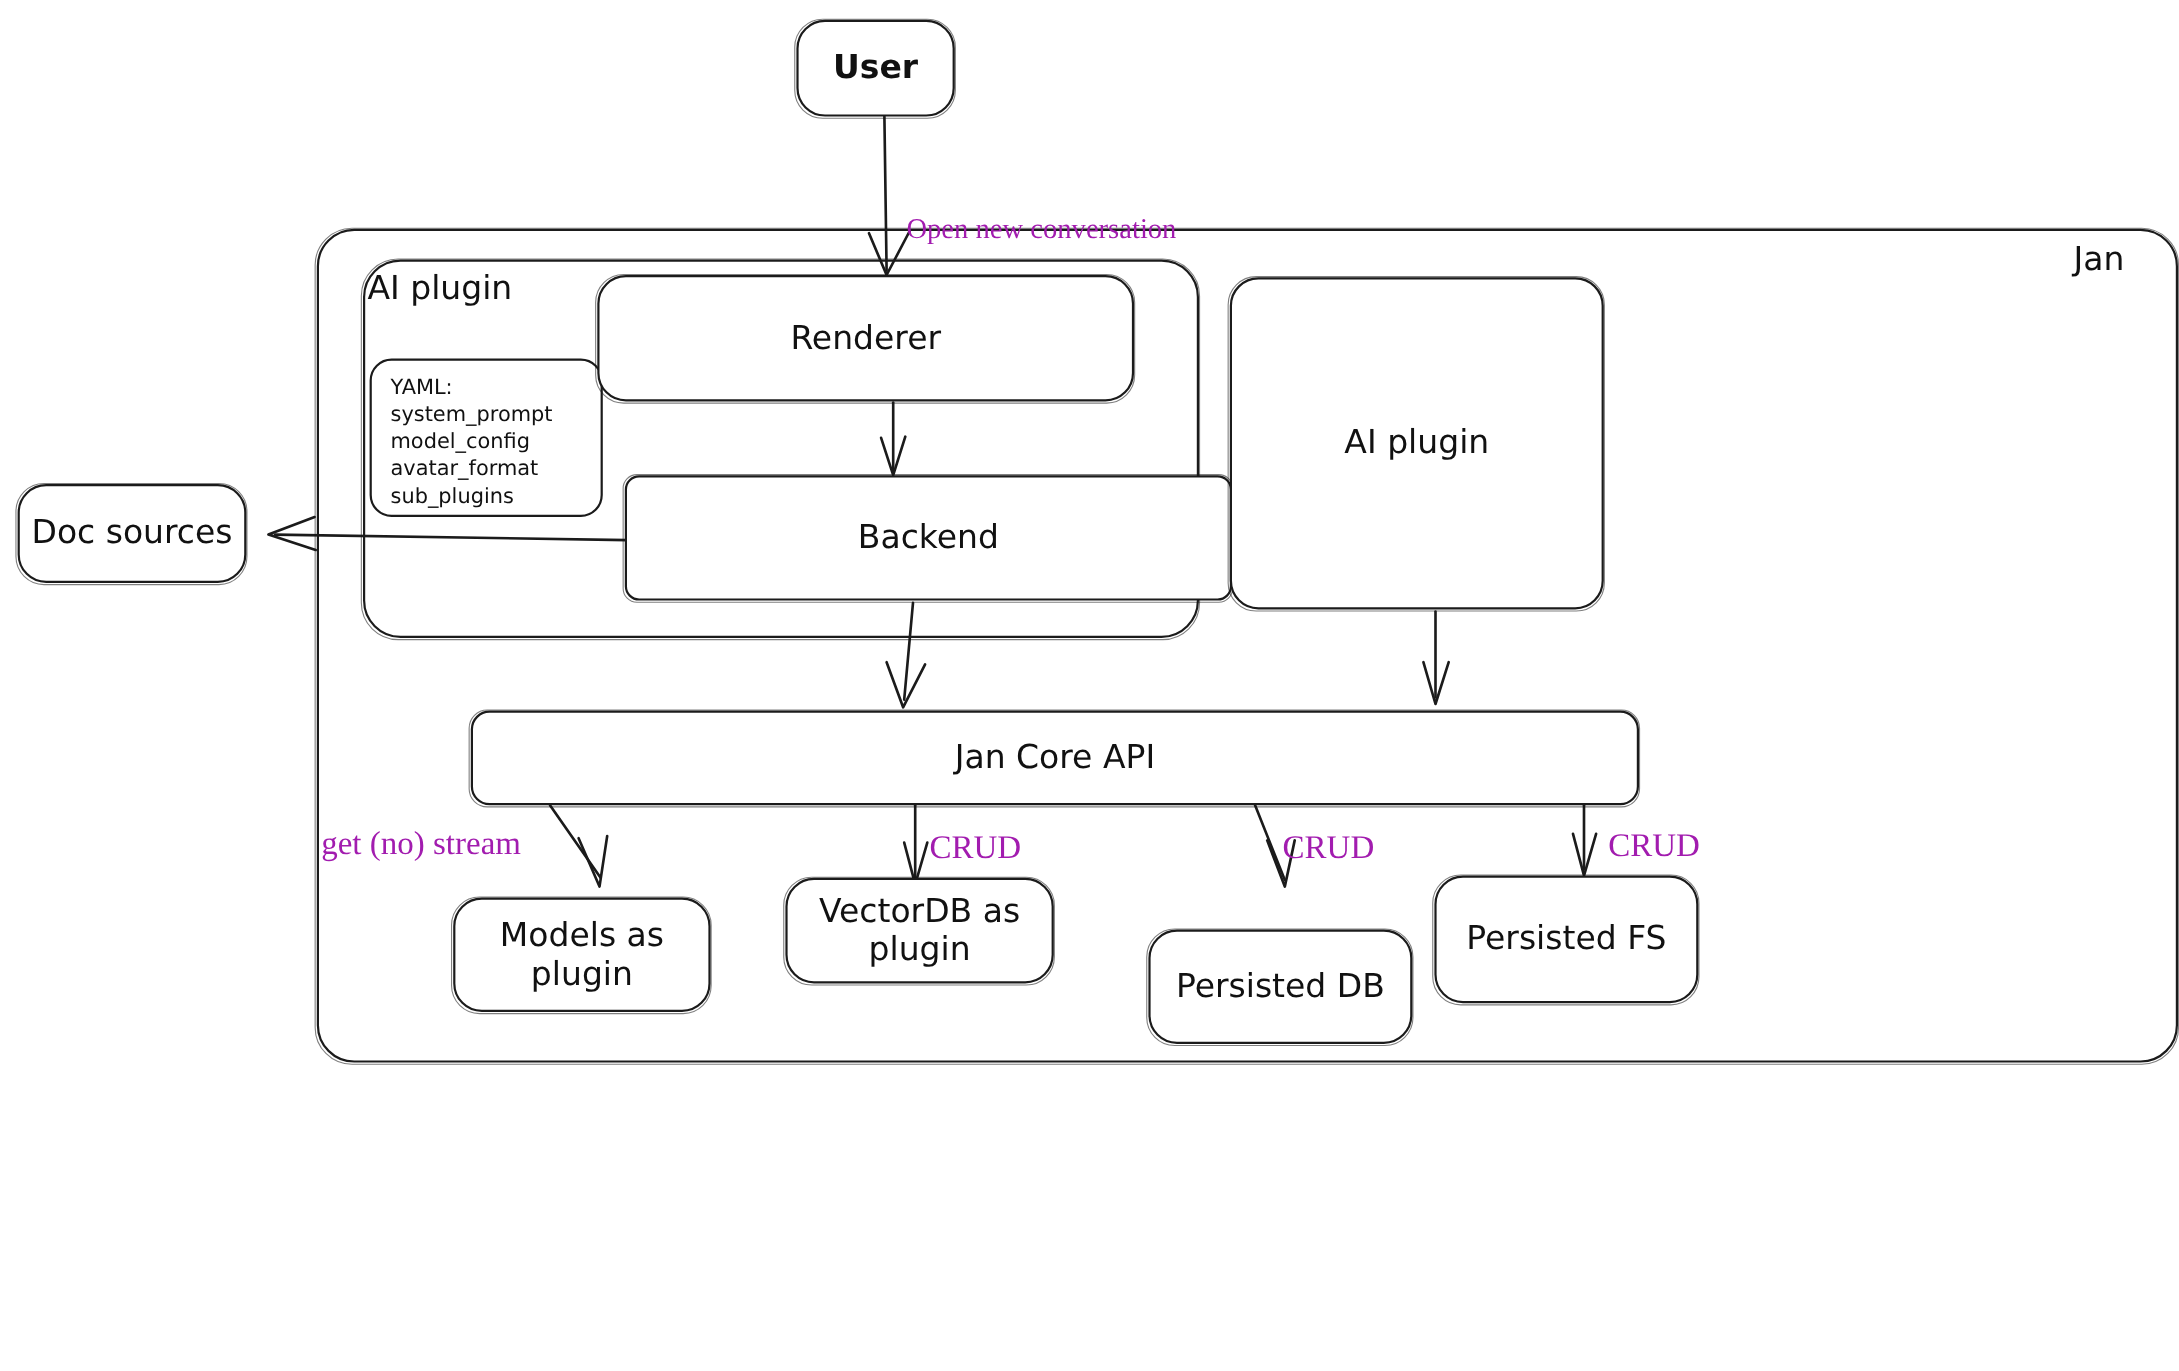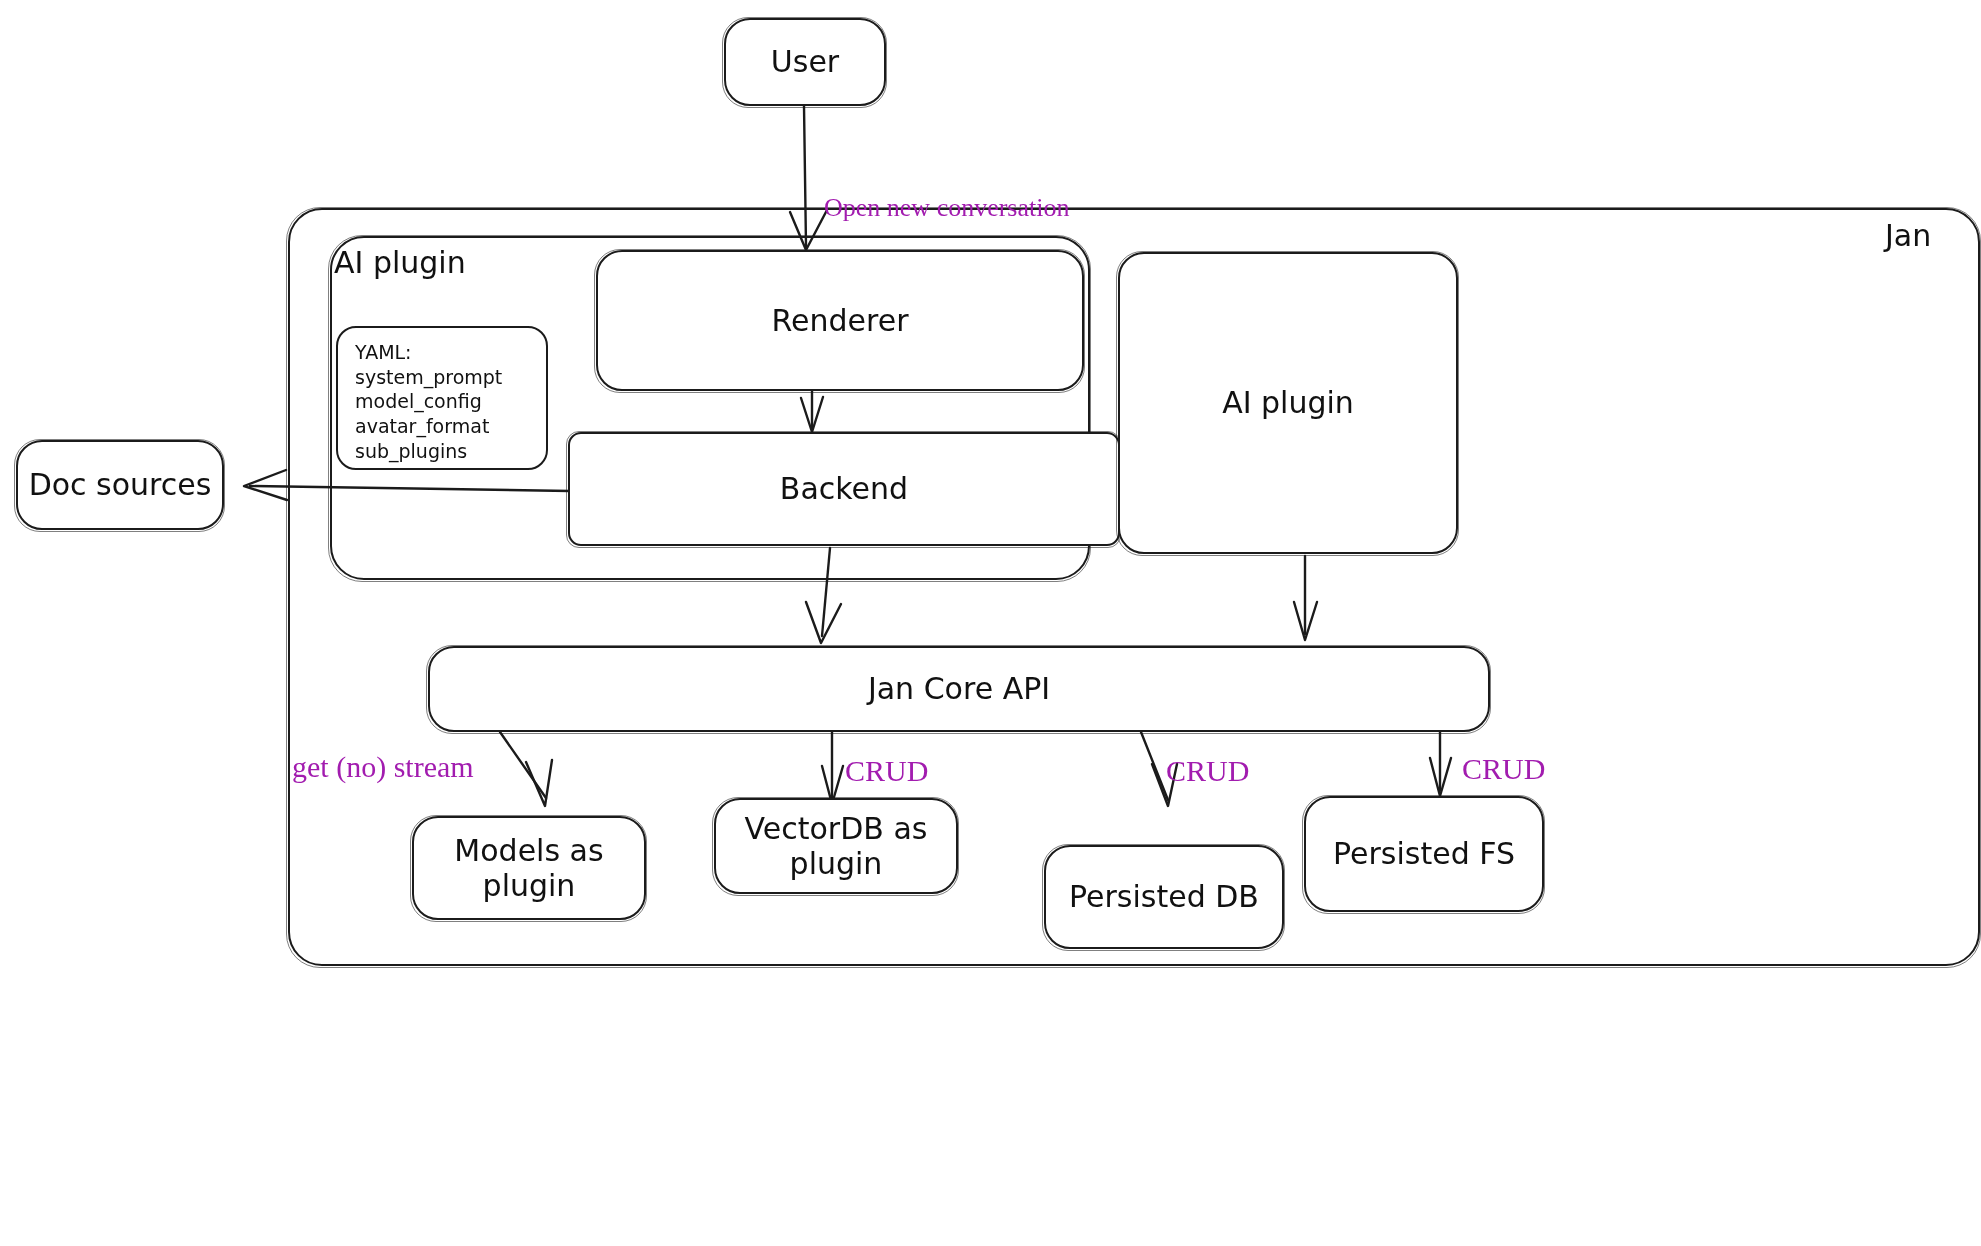--- a/index.html
+++ b/index.html
@@ -112,54 +112,54 @@
       <path d="M1430 758 L1440 796 L1451 758"></path>
     </g>
   </svg>
 
   <div class="group sketch" style="left:288px;top:208px;width:1692px;height:758px;"></div>
   <div class="grouplabel f30" style="left:1885px;top:218px;">Jan</div>
 
   <div class="group sketch" style="left:330px;top:236px;width:760px;height:344px;"></div>
   <div class="grouplabel f30" style="left:334px;top:245px;">AI plugin</div>
 
-  <div class="node sketch f30" style="left:724px;top:18px;width:162px;height:88px;">
+  <div class="node sketch f30" style="left:724px;top:18px;width:144px;height:88px;font-weight:bold;">
     <span>User</span>
   </div>
 
   <div class="edgelabel f26" style="left:824px;top:124px;">
     <div>Open new conversation</div>
     <div>Chat with AI</div>
   </div>
 
   <div class="yamlbox f19" style="left:336px;top:326px;width:212px;height:144px;">
     <div>YAML:</div>
     <div>system_prompt</div>
     <div>model_config</div>
     <div>avatar_format</div>
     <div>sub_plugins</div>
   </div>
 
-  <div class="node sketch f30" style="left:596px;top:250px;width:488px;height:141px;">
+  <div class="node sketch f30" style="left:543px;top:250px;width:488px;height:115px;">
     <span>Renderer</span>
   </div>
 
   <div class="node sketch f30" style="left:568px;top:432px;width:552px;height:114px;border-radius:13px;">
     <span>Backend</span>
   </div>
 
   <div class="node sketch f30" style="left:1118px;top:252px;width:340px;height:302px;">
     <span>AI plugin</span>
   </div>
 
   <div class="node sketch f30" style="left:16px;top:440px;width:208px;height:90px;">
     <span>Doc sources</span>
   </div>
 
-  <div class="node sketch f30" style="left:428px;top:646px;width:1062px;height:86px;">
+  <div class="node sketch f30" style="left:428px;top:646px;width:1062px;height:86px;border-radius:17px;">
     <span>Jan Core API</span>
   </div>
 
   <div class="edgelabel f30" style="left:292px;top:748px;">get (no) stream</div>
   <div class="edgelabel f30" style="left:845px;top:752px;">CRUD</div>
   <div class="edgelabel f30" style="left:1166px;top:752px;">CRUD</div>
   <div class="edgelabel f30" style="left:1462px;top:750px;">CRUD</div>
 
   <div class="node sketch stack f30" style="left:412px;top:816px;width:234px;height:104px;flex-direction:column;">
     <span>Models as</span>

